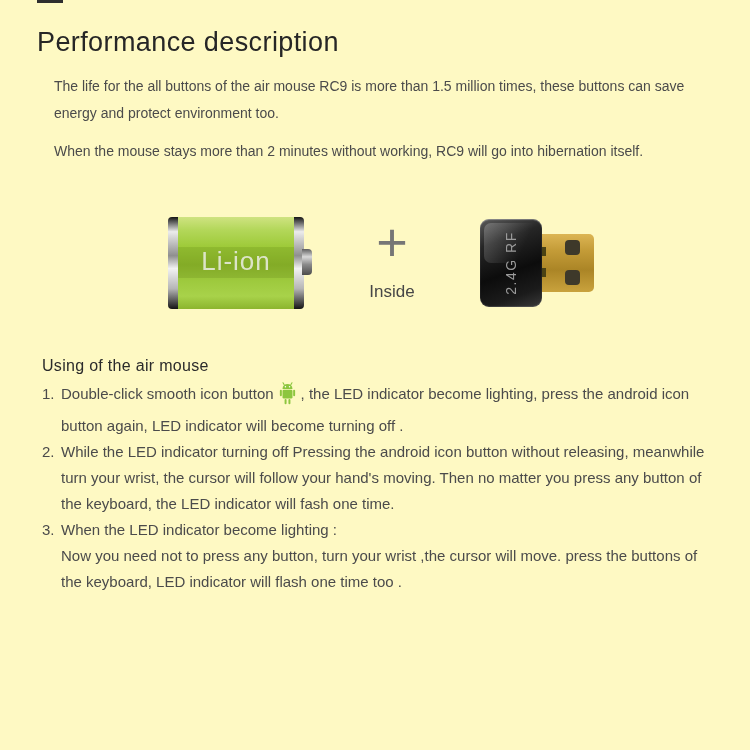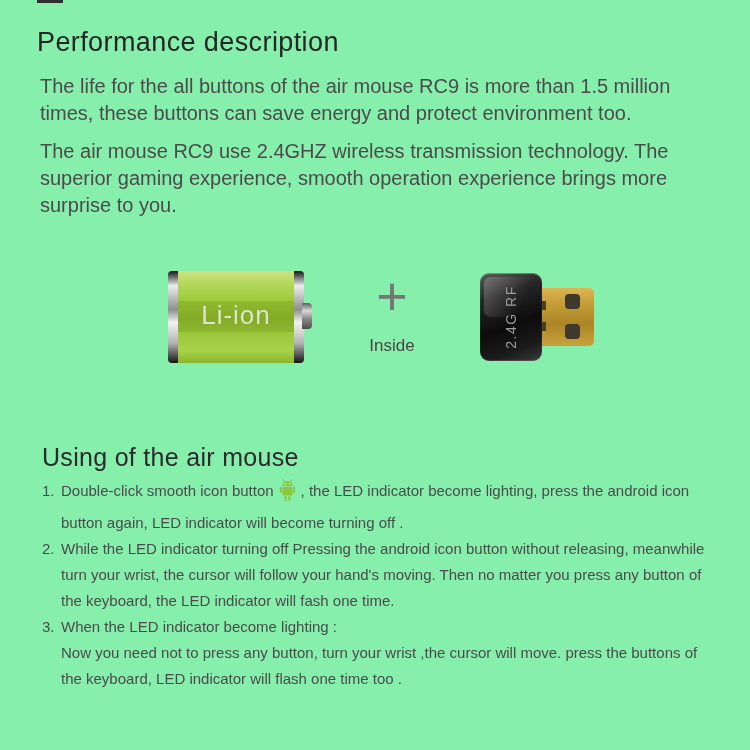--- a/index.html
+++ b/index.html
@@ -1,38 +1,38 @@
 <!DOCTYPE html>
 <html><head>
 <meta charset="utf-8">
 <style>
   * { margin:0; padding:0; box-sizing:border-box; }
   html,body { background:#ffffff; }
   .page {
     position:relative;
     width:750px; height:750px;
-    background:#86efac;
+    background:#fef9c3;
     overflow:hidden;
     font-family:"Liberation Sans","DejaVu Sans",sans-serif;
     color:#4b4b4b;
   }
   .top-artifact {
     position:absolute; left:37px; top:0; width:26px; height:3px;
     background:#2e2e2e;
   }
   .content { padding:0 40px; }
   .page-title {
     margin-top:27px; margin-left:-3px;
     font-size:27px; font-weight:300; letter-spacing:0.4px;
     color:#262626;
   }
   .paragraphs { margin-top:15px; }
   .para {
-    font-size:20px; line-height:27px; color:#4b4b4b;
-    max-width:676px; margin-bottom:11px;
+    font-size:14px; line-height:27px; color:#4b4b4b;
+    max-width:676px; margin-bottom:11px;margin-left:14px;
   }
   
   .figure-row {
     margin-top:52px;
     display:flex; justify-content:center; align-items:flex-start;
     gap:58px; padding-left:12px;
     height:92px;
   }
   
   .battery { position:relative; width:136px; height:92px; }
@@ -105,22 +105,22 @@
   .hole-top { top:6px; }
   .hole-bottom { bottom:7px; }
   .connector-notch {
     position:absolute; width:5px; height:9px; left:1px;
     background:#4a4214;
   }
   .notch-top { top:13px; }
   .notch-bottom { bottom:15px; }
   
   .usage-heading {
-    margin-top:80px; margin-left:2px;
-    font-size:25px; font-weight:300; letter-spacing:0.3px;
+    margin-top:48px; margin-left:2px;
+    font-size:16px; font-weight:300; letter-spacing:0.3px;
     color:#2b2b2b;
   }
   .usage-list { margin-top:6px; margin-left:2px; max-width:678px; }
   .usage-item {
     position:relative; padding-left:19px;
     font-size:15px; line-height:26px; color:#4b4b4b;
   }
   .item-number { position:absolute; left:0; top:0; }
   .android-icon-wrap { display:inline-block; vertical-align:-6px; margin:0 3px; }
 </style>
@@ -129,21 +129,21 @@
 
 <div class="page">
   <div class="top-artifact"></div>
 
   <div class="content">
 
     <h1 class="page-title">Performance description</h1>
 
     <div class="paragraphs">
       <p class="para">The life for the all buttons of the air mouse RC9 is more than 1.5 million times, these buttons can save energy and protect environment too.</p>
-      <p class="para">The air mouse RC9 use 2.4GHZ wireless transmission technology. The superior gaming experience, smooth operation experience brings more surprise to you.</p>
+      <p class="para">When the mouse stays more than 2 minutes without working, RC9 will go into hibernation itself.</p>
     </div>
 
     <div class="figure-row">
 
       <div class="battery">
         <div class="battery-shell">
           <div class="battery-cap"></div>
           <div class="battery-body">
             <div class="battery-band"></div>
             <div class="battery-label">Li-ion</div>

